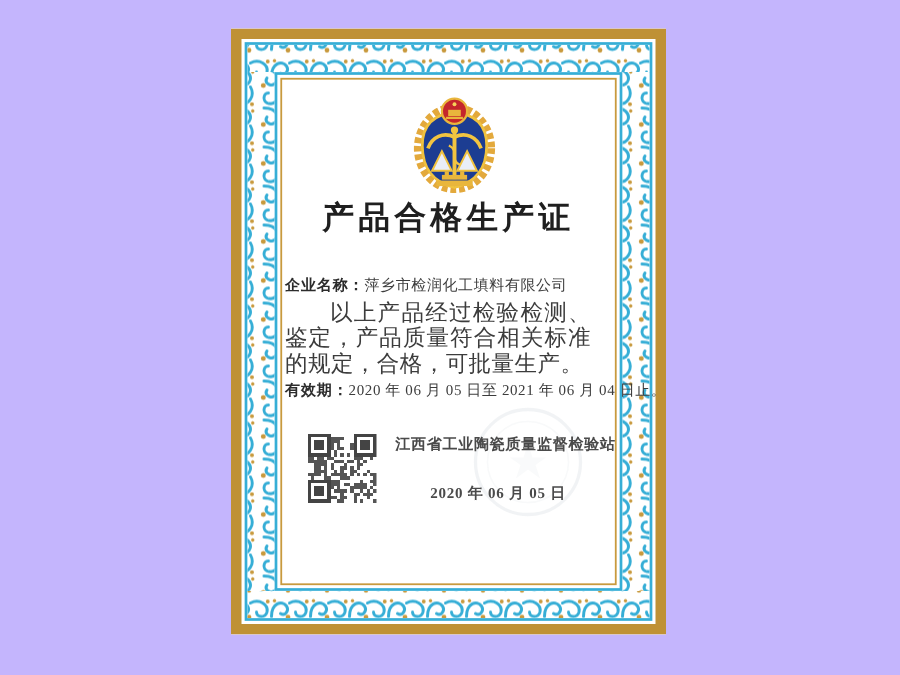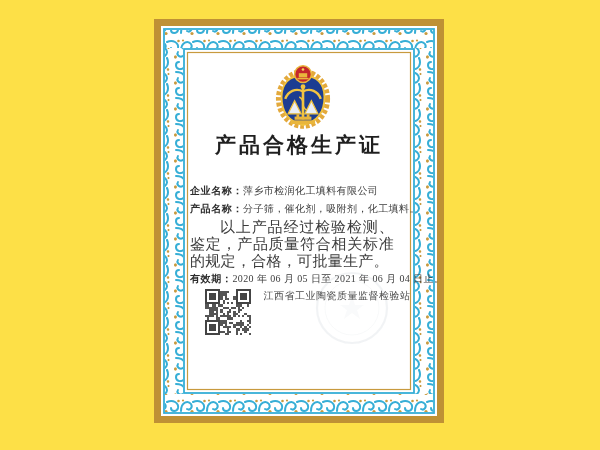--- a/index.html
+++ b/index.html
@@ -1,20 +1,20 @@
 <!DOCTYPE html>
 <html><head>
 <meta charset="utf-8">
 <style>
   html,body{margin:0;padding:0;}
   body{
     width:600px;height:450px;background:#ffffff;overflow:hidden;
     font-family:"Liberation Serif","DejaVu Serif",serif;
   }
-  .canvas{position:relative;width:600px;height:450px;background:#fde047;}
+  .canvas{position:relative;width:600px;height:450px;background:#c4b5fd;}
   .cert{position:absolute;left:154px;top:19px;width:290px;height:404px;background:#ffffff;}
   .border-svg{position:absolute;left:0;top:0;width:290px;height:404px;}
   .emblem{position:absolute;left:121px;top:42px;width:56px;height:72px;}
   .emblem svg{width:56px;height:72px;}
   .title{
     position:absolute;left:30px;right:30px;top:112px;text-align:center;
     font-size:21px;font-weight:700;letter-spacing:3px;color:#1f1f1f;white-space:nowrap;
   }
   .serial{
     position:absolute;right:36px;top:147px;font-size:10px;color:#4a4a4a;
@@ -26,21 +26,21 @@
   .row .lbl{font-weight:700;color:#2c2c2c;letter-spacing:0.6px;}
   .statement{
     margin:1px 0 0 0;font-size:15px;line-height:17px;letter-spacing:0.3px;
     text-indent:2em;color:#3c3c3c;text-align:justify;
   }
   .validity{margin-top:0;}
   .qr{position:absolute;left:51px;top:269px;width:46px;height:48px;}
   .qr svg{width:46px;height:48px;}
   .issuer{
     position:absolute;left:98px;top:270px;width:170px;text-align:center;
-    font-size:10px;font-weight:400;color:#4a4a4a;letter-spacing:0.5px;white-space:nowrap;
+    font-size:10px;font-weight:700;color:#4a4a4a;letter-spacing:0.5px;white-space:nowrap;
   }
   .issue-date{
     position:absolute;left:98px;top:303px;width:160px;text-align:center;
     font-size:10px;font-weight:600;color:#4a4a4a;letter-spacing:0.5px;white-space:nowrap;
   }
   .seal{position:absolute;left:160px;top:251px;width:76px;height:76px;opacity:0.55;}
 </style>
 </head>
 <body>
 
@@ -106,23 +106,20 @@
         <circle cx="30" cy="8.5" r="1.4" fill="#f6d35a"></circle>
       </svg>
     </div>
 
     <div class="title">产品合格生产证</div>
 
 
     <div class="body-text">
       <div class="row">
         <span class="lbl">企业名称：</span><span>萍乡市检润化工填料有限公司</span>
-      </div>
-      <div class="row">
-        <span class="lbl">产品名称：</span><span>分子筛，催化剂，吸附剂，化工填料。</span>
       </div>
       <p class="statement">以上产品经过检验检测、鉴定，产品质量符合相关标准的规定，合格，可批量生产。</p>
       <div class="row validity">
         <span class="lbl">有效期：</span><span>2020 年 06 月 05 日至 2021 年 06 月 04 日止。</span>
       </div>
     </div>
 
     <div class="seal">
       <svg viewBox="0 0 76 76" xmlns="http://www.w3.org/2000/svg">
         <circle cx="38" cy="38" r="35" fill="none" stroke="#b9c4cc" stroke-width="2.2" opacity="0.35"></circle>
@@ -286,15 +283,16 @@
         </g>
         <g fill="#444444">
           <rect x="4" y="4" width="6" height="6"></rect>
             <rect x="32" y="4" width="6" height="6"></rect>
             <rect x="4" y="32" width="6" height="6"></rect>
         </g>
       </svg>
     </div>
 
     <div class="issuer">江西省工业陶瓷质量监督检验站</div>
+    <div class="issue-date">2020 年 06 月 05 日</div>
 
   </div>
 </div>
 
 </body></html>

